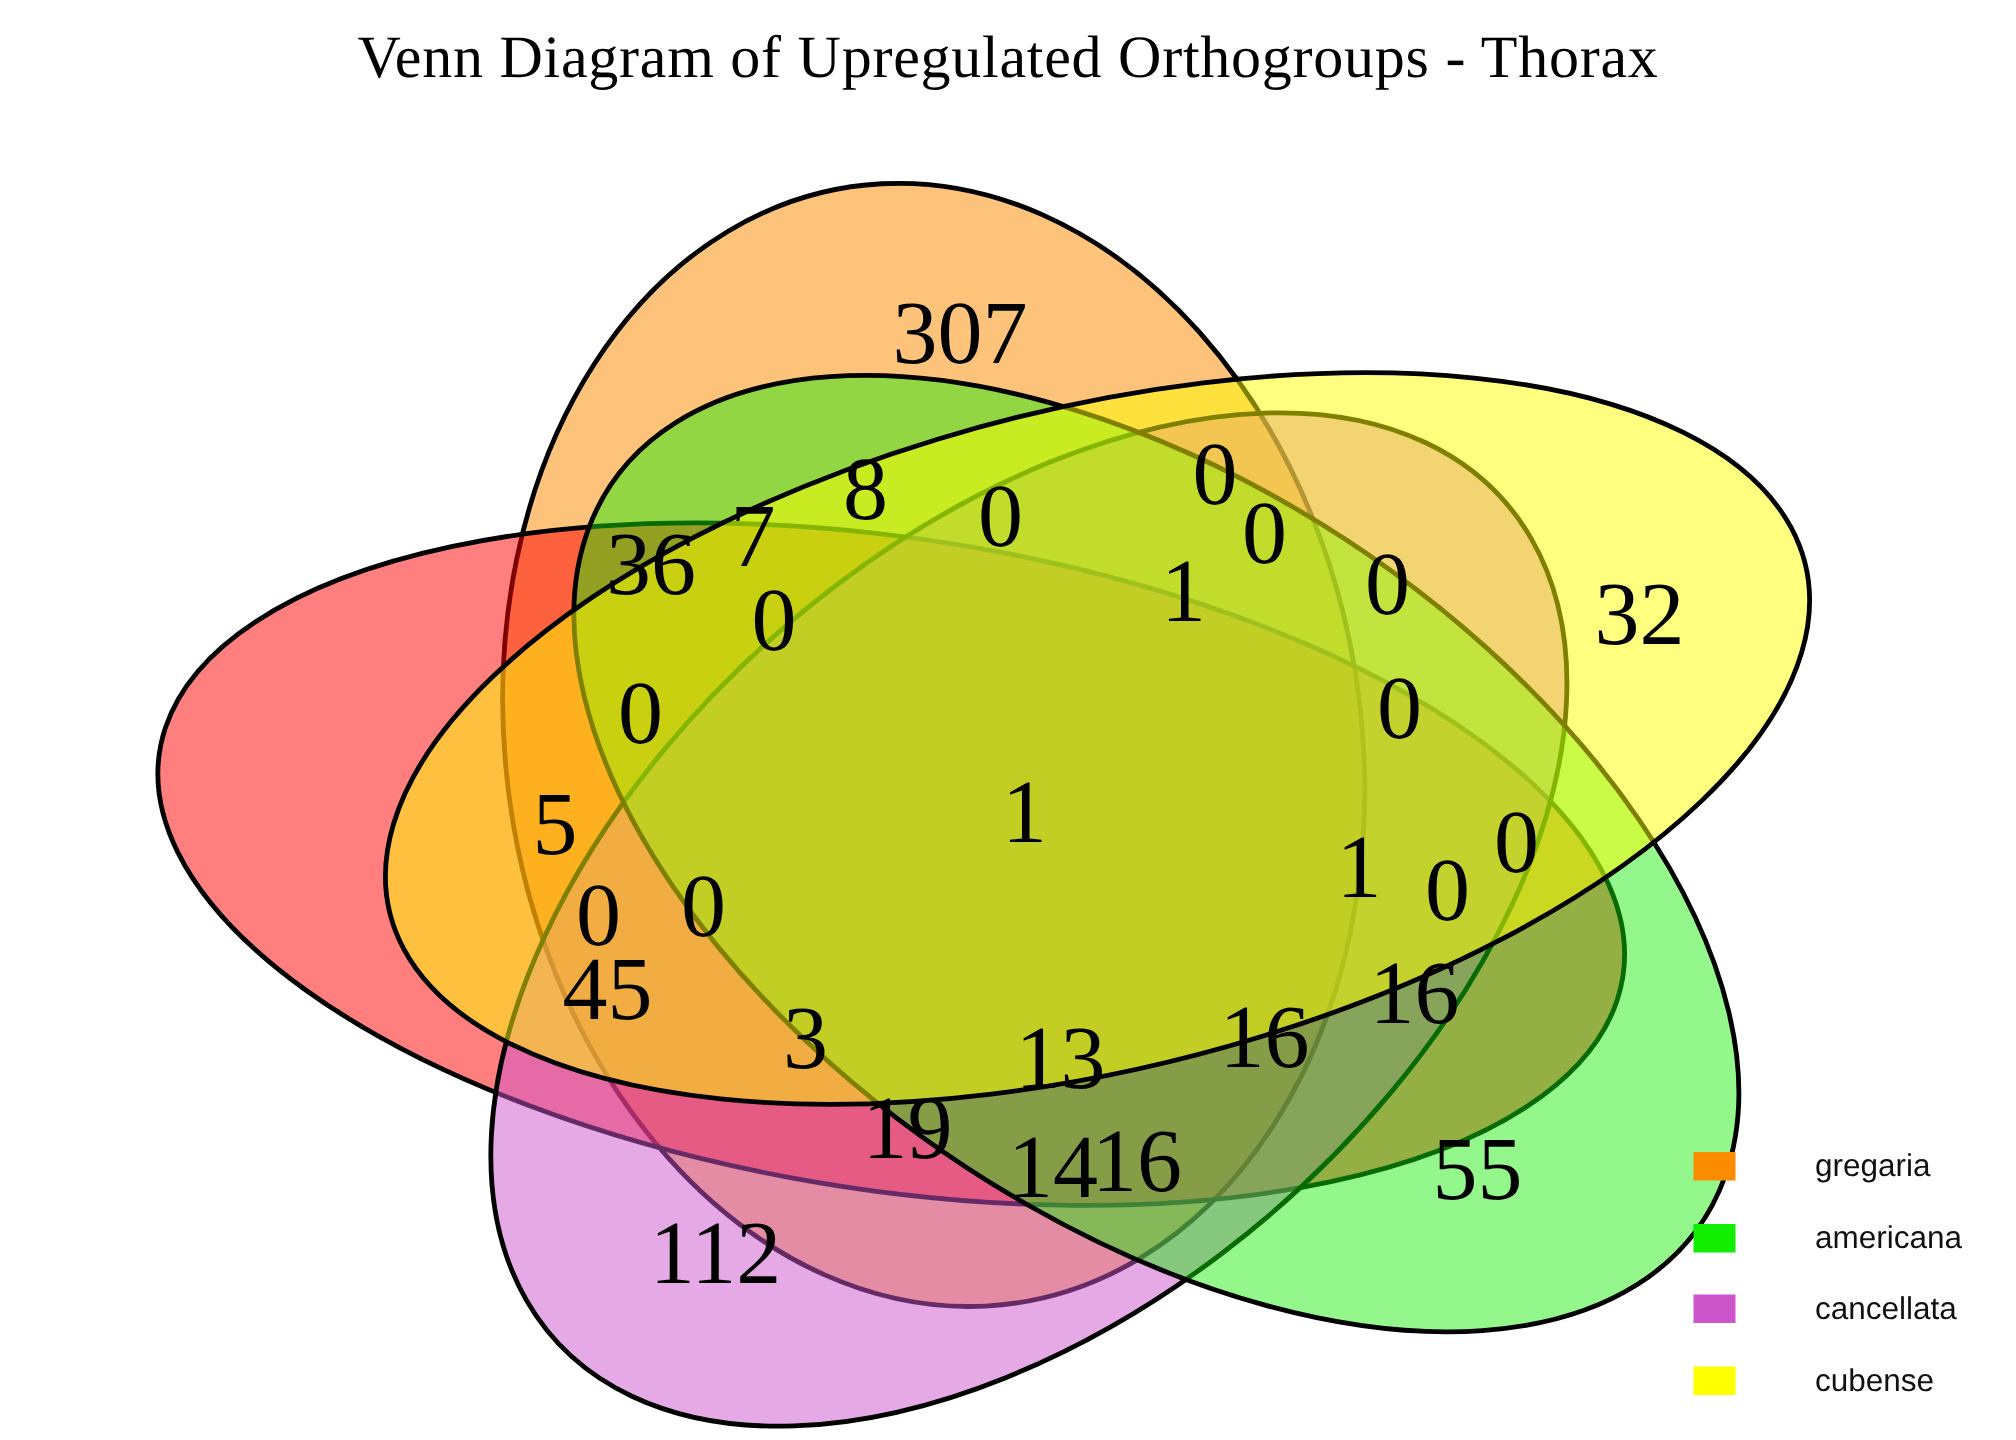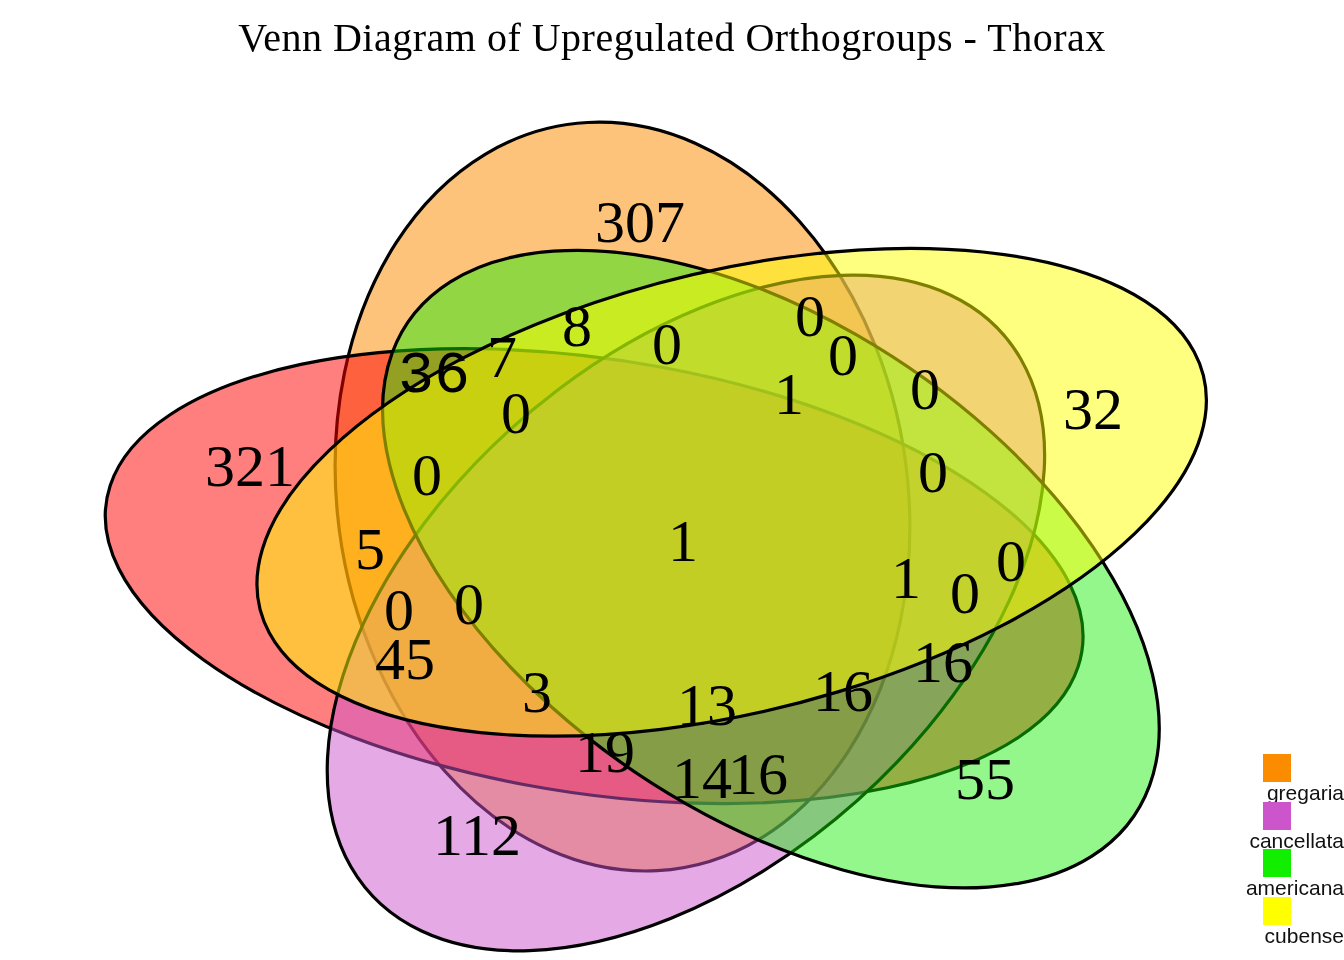--- a/index.html
+++ b/index.html
@@ -23,21 +23,21 @@
   .labels-layer{position:absolute;left:0;top:0;width:1092px;height:960px;pointer-events:none;}
   .num{
     position:absolute;transform:translate(-50%,-50%);
     font-size:60px;line-height:1;color:#000;white-space:nowrap;
     font-family:"Liberation Serif",serif;
   }
   .legend{
     position:absolute;left:1129px;top:750px;width:215px;
     display:flex;flex-direction:column;
   }
-  .legend-row{display:flex;align-items:flex-end;height:47.5px;flex-direction:column;}
+  .legend-row{display:flex;align-items:center;height:47.5px;}
   .swatch{width:28px;height:19px;display:inline-block;margin-right:53px;flex:0 0 28px;}
   .legend-label{
     font-family:"Liberation Sans",sans-serif;font-size:21px;color:#111;
     line-height:1;
   }
 </style>
 </head>
 <body>
 
 <div class="stage">
@@ -49,25 +49,24 @@
       <ellipse class="venn-ellipse op-g" cx="-44.0" cy="-54.4" rx="375" ry="215" transform="rotate(-94 -44.0 -54.4)" vector-effect="non-scaling-stroke" fill="#FB8C00"></ellipse>
       <ellipse class="venn-ellipse op-p" cx="-65.3" cy="25.1" rx="375" ry="215" transform="rotate(14 -65.3 25.1)" vector-effect="non-scaling-stroke" fill="#FF0000"></ellipse>
       <ellipse class="venn-ellipse op-c" cx="3.7" cy="62" rx="375" ry="215" transform="rotate(122 3.7 62)" vector-effect="non-scaling-stroke" fill="#CC55CC"></ellipse>
       <ellipse class="venn-ellipse op-a" cx="67.6" cy="18.1" rx="375" ry="215" transform="rotate(50 67.6 18.1)" vector-effect="non-scaling-stroke" fill="#11EE00"></ellipse>
       <ellipse class="venn-ellipse op-y" cx="38.1" cy="-58.7" rx="375" ry="215" transform="rotate(-22 38.1 -58.7)" vector-effect="non-scaling-stroke" fill="#FFFF00"></ellipse>
     </g>
   </svg>
 
   <div class="labels-layer">
       <div class="num" style="left: 640px; top: 218px;">307</div>
-      <div class="num" style="left: 250px; top: 462px;">321</div>
       <div class="num" style="left: 477px; top: 831px;">112</div>
       <div class="num" style="left: 985px; top: 775px;">55</div>
       <div class="num" style="left: 1093px; top: 405px;">32</div>
-      <div class="num" style="left: 434px; top: 372px; font-family: Liberation Mono, monospace;">36</div>
+      <div class="num" style="left: 434px; top: 372px;">36</div>
       <div class="num" style="left: 810px; top: 312px;">0</div>
       <div class="num" style="left: 1011px; top: 557px;">0</div>
       <div class="num" style="left: 758px; top: 770px;">16</div>
       <div class="num" style="left: 405px; top: 655px;">45</div>
       <div class="num" style="left: 577px; top: 322px;">8</div>
       <div class="num" style="left: 925px; top: 385px;">0</div>
       <div class="num" style="left: 943px; top: 658px;">16</div>
       <div class="num" style="left: 605px; top: 748px;">19</div>
       <div class="num" style="left: 370px; top: 545px;">5</div>
       <div class="num" style="left: 667px; top: 340px;">0</div>
@@ -87,26 +86,26 @@
       <div class="num" style="left: 469px; top: 600px;">0</div>
       <div class="num" style="left: 683px; top: 537px;">1</div>
     </div>
 
   <div class="legend">
       <div class="legend-row">
         <span class="swatch" style="background: rgb(251, 140, 0);"></span>
         <span class="legend-label">gregaria</span>
       </div>
       <div class="legend-row">
+        <span class="swatch" style="background: rgb(17, 238, 0);"></span>
+        <span class="legend-label">americana</span>
+      </div>
+      <div class="legend-row">
         <span class="swatch" style="background: rgb(204, 85, 204);"></span>
         <span class="legend-label">cancellata</span>
-      </div>
-      <div class="legend-row">
-        <span class="swatch" style="background: rgb(17, 238, 0);"></span>
-        <span class="legend-label">americana</span>
       </div>
       <div class="legend-row">
         <span class="swatch" style="background: rgb(255, 255, 0);"></span>
         <span class="legend-label">cubense</span>
       </div>
     </div>
 
 </div>
 
 </body></html>

